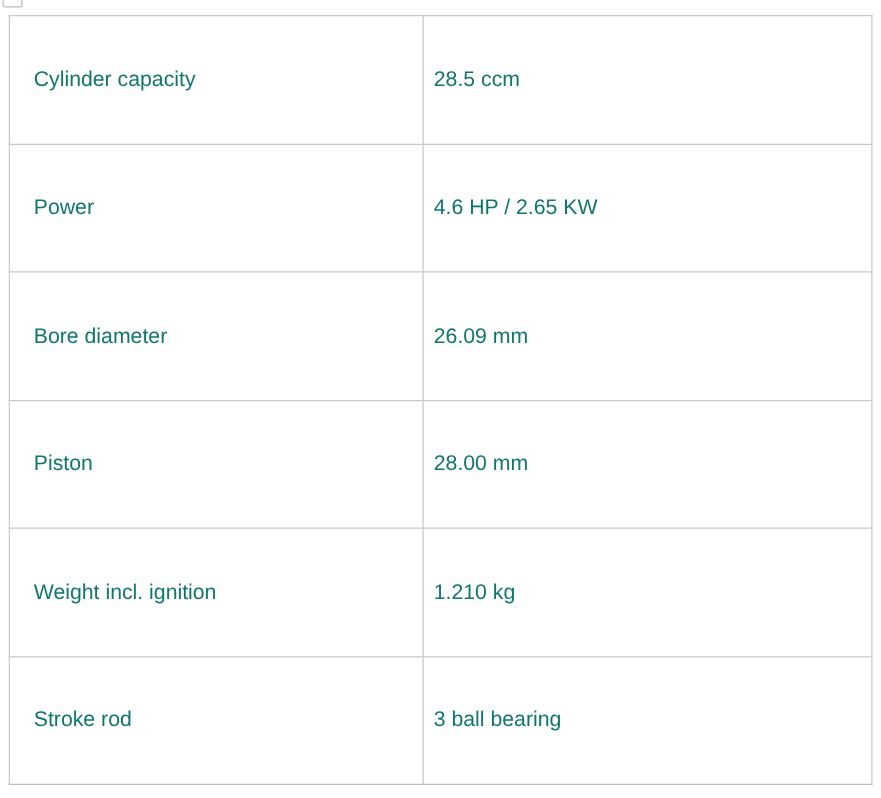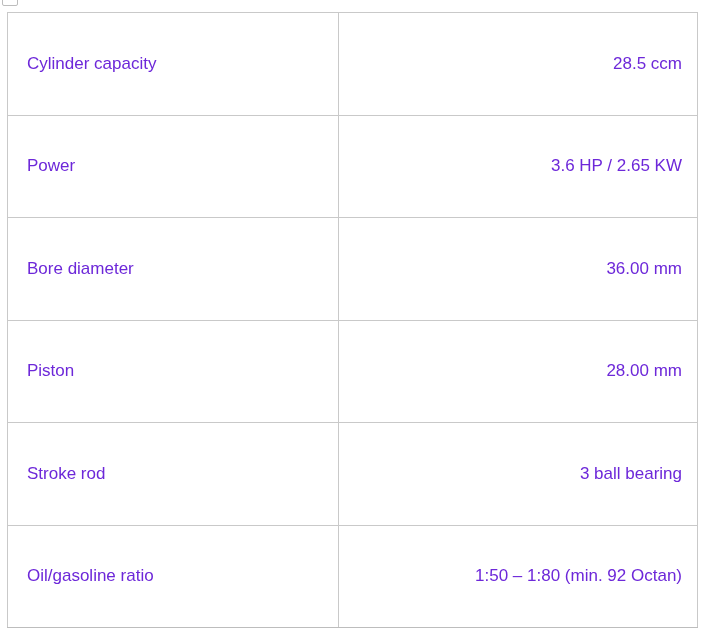--- a/index.html
+++ b/index.html
@@ -33,34 +33,33 @@
     left: 7px;
     top: 12px;
     width: 691px;
     height: 616px;
     border-collapse: collapse;
     table-layout: fixed;
   }
   table.spec-table td {
     border: 1px solid #c9c9c9;
     font-size: 17px;
-    color: #6d28d9;
+    color: #0f766e;
     vertical-align: middle;
     white-space: nowrap;
     overflow: hidden;
     background: #ffffff;
   }
   td.label-cell {
     width: 303px;
     text-align: left;
     padding-left: 19px;
     padding-right: 8px;
   }
   td.value-cell {
-    text-align: right;
     padding-right: 15px;
     padding-left: 8px;
   }
   tr.spec-row:last-child td {
     border-bottom-color: #bdbdbd;
   }
 </style>
 </head>
 <body>
 
@@ -69,34 +68,34 @@
   <div class="crop-fragment"></div>
 
   <table class="spec-table">
     <tbody>
       <tr class="spec-row">
         <td class="label-cell">Cylinder capacity</td>
         <td class="value-cell">28.5 ccm</td>
       </tr>
       <tr class="spec-row">
         <td class="label-cell">Power</td>
-        <td class="value-cell">3.6 HP / 2.65 KW</td>
+        <td class="value-cell">4.6 HP / 2.65 KW</td>
       </tr>
       <tr class="spec-row">
         <td class="label-cell">Bore diameter</td>
-        <td class="value-cell">36.00 mm</td>
+        <td class="value-cell">26.09 mm</td>
       </tr>
       <tr class="spec-row">
         <td class="label-cell">Piston</td>
         <td class="value-cell">28.00 mm</td>
       </tr>
       <tr class="spec-row">
+        <td class="label-cell">Weight incl. ignition</td>
+        <td class="value-cell">1.210 kg</td>
+      </tr>
+      <tr class="spec-row">
         <td class="label-cell">Stroke rod</td>
         <td class="value-cell">3 ball bearing</td>
-      </tr>
-      <tr class="spec-row">
-        <td class="label-cell">Oil/gasoline ratio</td>
-        <td class="value-cell">1:50 – 1:80 (min. 92 Octan)</td>
       </tr>
     </tbody>
   </table>
 
 </div>
 
 </body></html>

